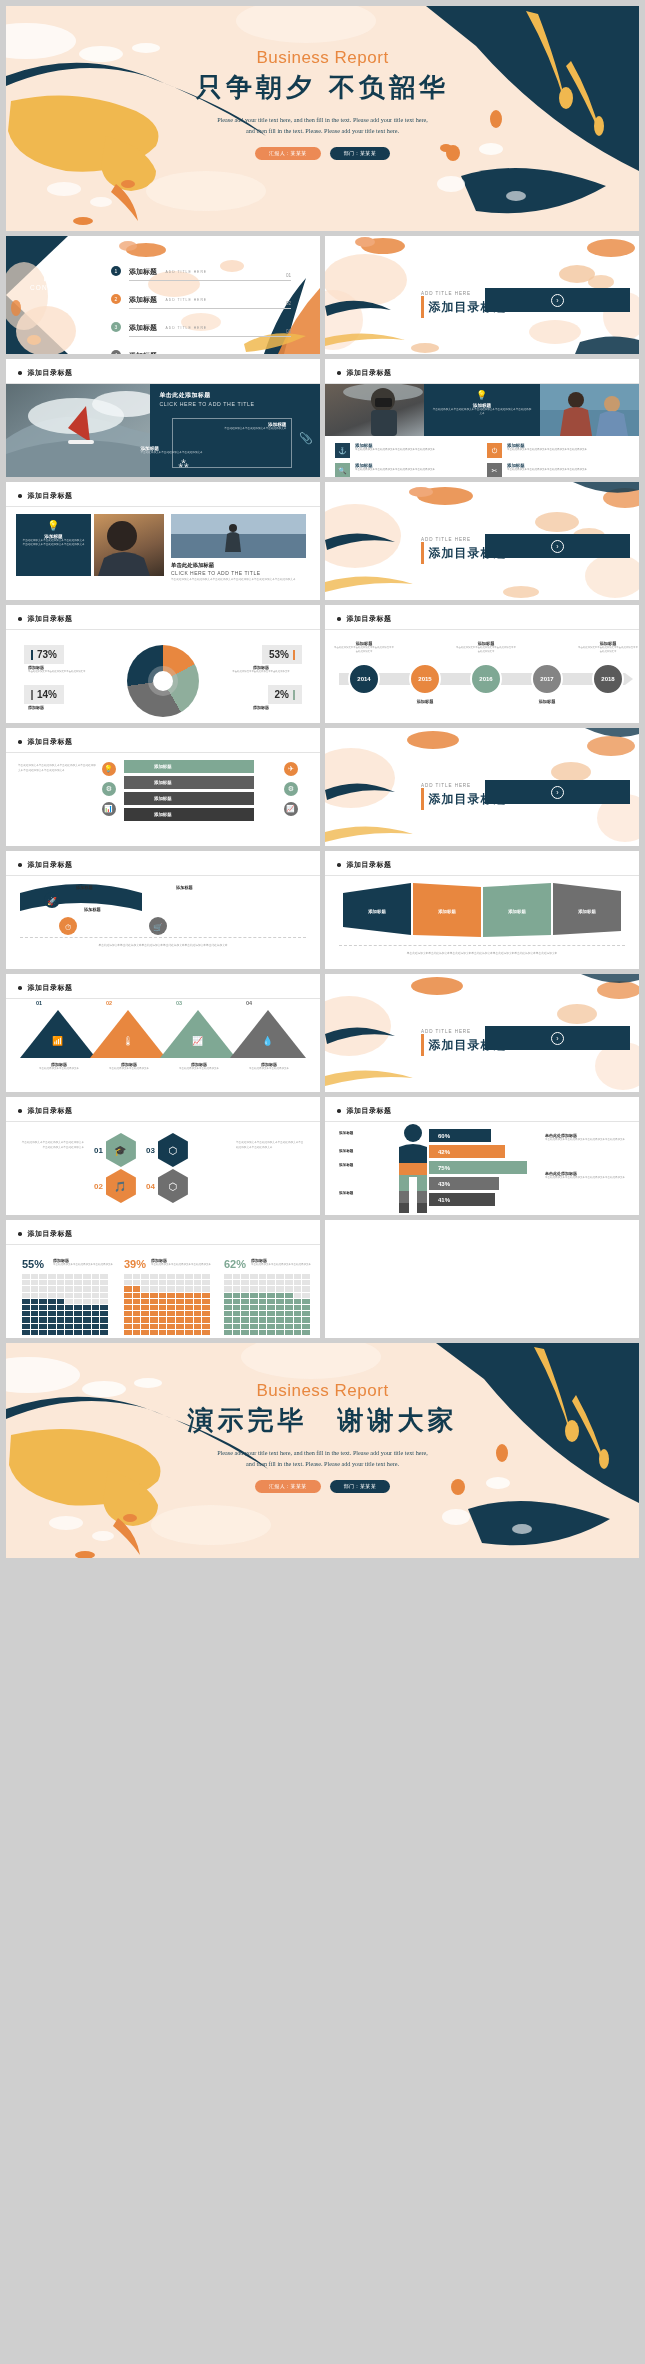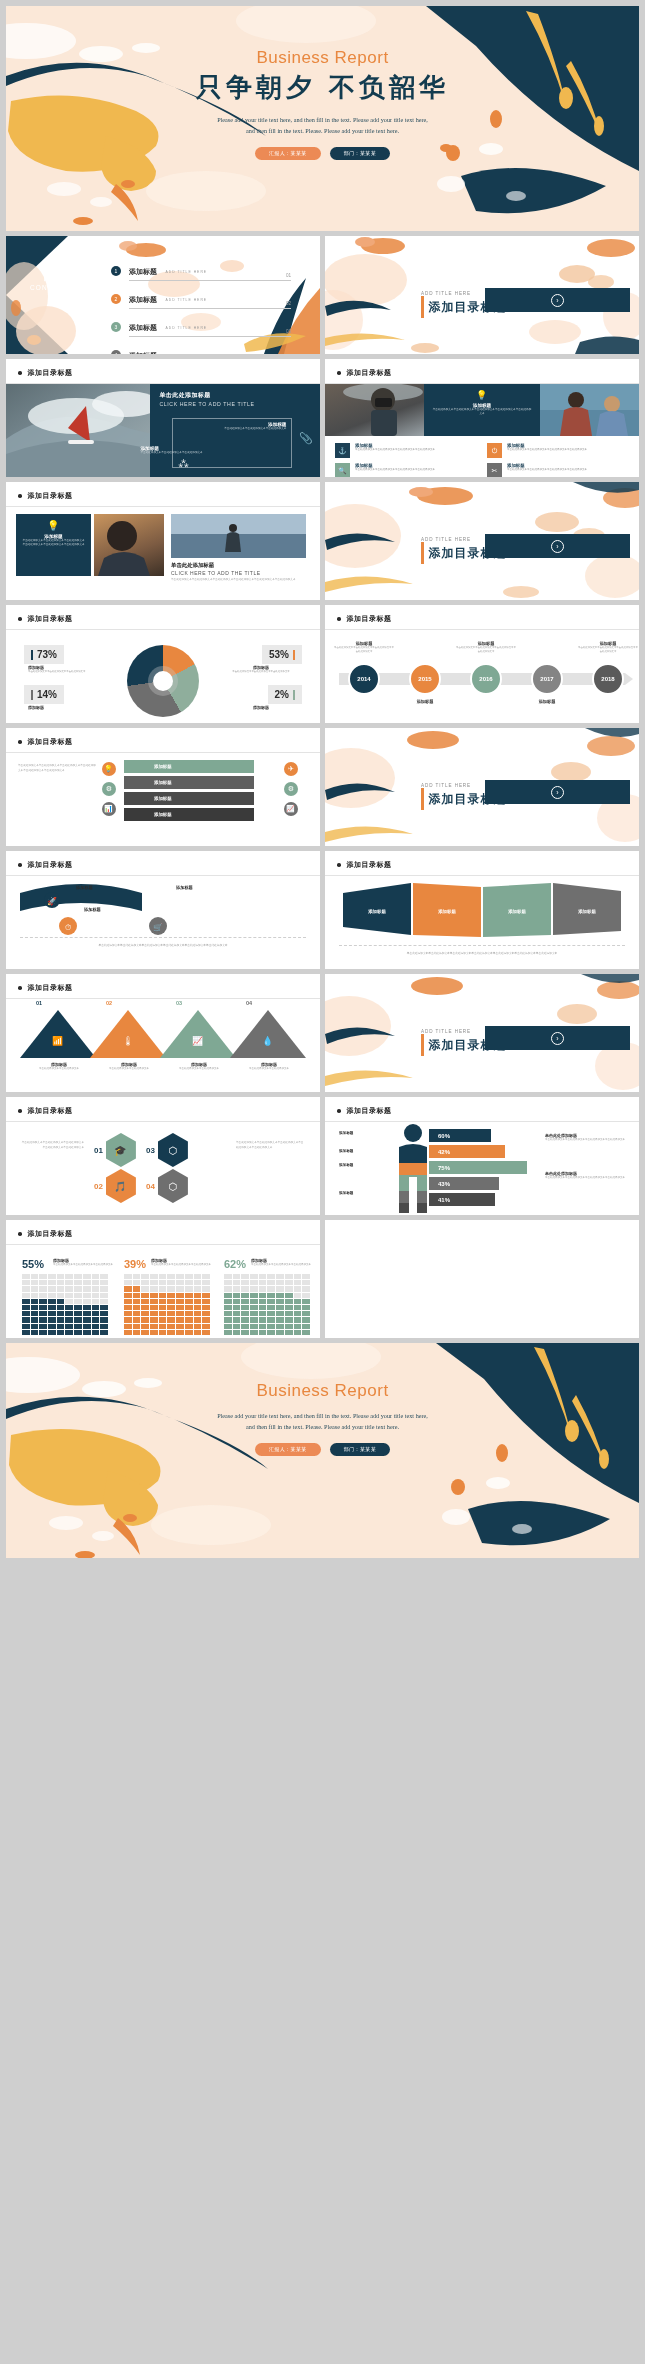--- a/index.html
+++ b/index.html
@@ -1150,20 +1150,21 @@
         <ellipse cx="496" cy="110" rx="6" ry="9" fill="#e8873f"></ellipse>
         <ellipse cx="452" cy="144" rx="7" ry="8" fill="#e8873f"></ellipse>
         <ellipse cx="124" cy="175" rx="7" ry="4" fill="#e8873f"></ellipse>
         <path d="M112 175 Q130 189 134 212 Q122 195 107 183 Z" fill="#e8873f"></path>
         <ellipse cx="79" cy="212" rx="10" ry="4" fill="#e8873f"></ellipse>
         <ellipse cx="305" cy="14" rx="70" ry="22" fill="#fdf0e4" opacity=".9"></ellipse>
         <ellipse cx="205" cy="182" rx="60" ry="20" fill="#fdf0e4" opacity=".85"></ellipse>
       </svg>
       <div class="ts-text" style="top:38px">
         <div class="ts-eyebrow">Business Report</div>
+        <div class="ts-cn">演示完毕　谢谢大家</div>
         <div class="ts-sub">Please add your title text here, and then fill in the text. Please add your title text here,</div>
         <div class="ts-sub" style="margin-top:0">and then fill in the text. Please. Please add your title text here.</div>
         <div class="ts-btns">
           <span class="pill orange">汇报人：某某某</span>
           <span class="pill navy">部门：某某某</span>
         </div>
       </div>
     </div>
   </div>
 

